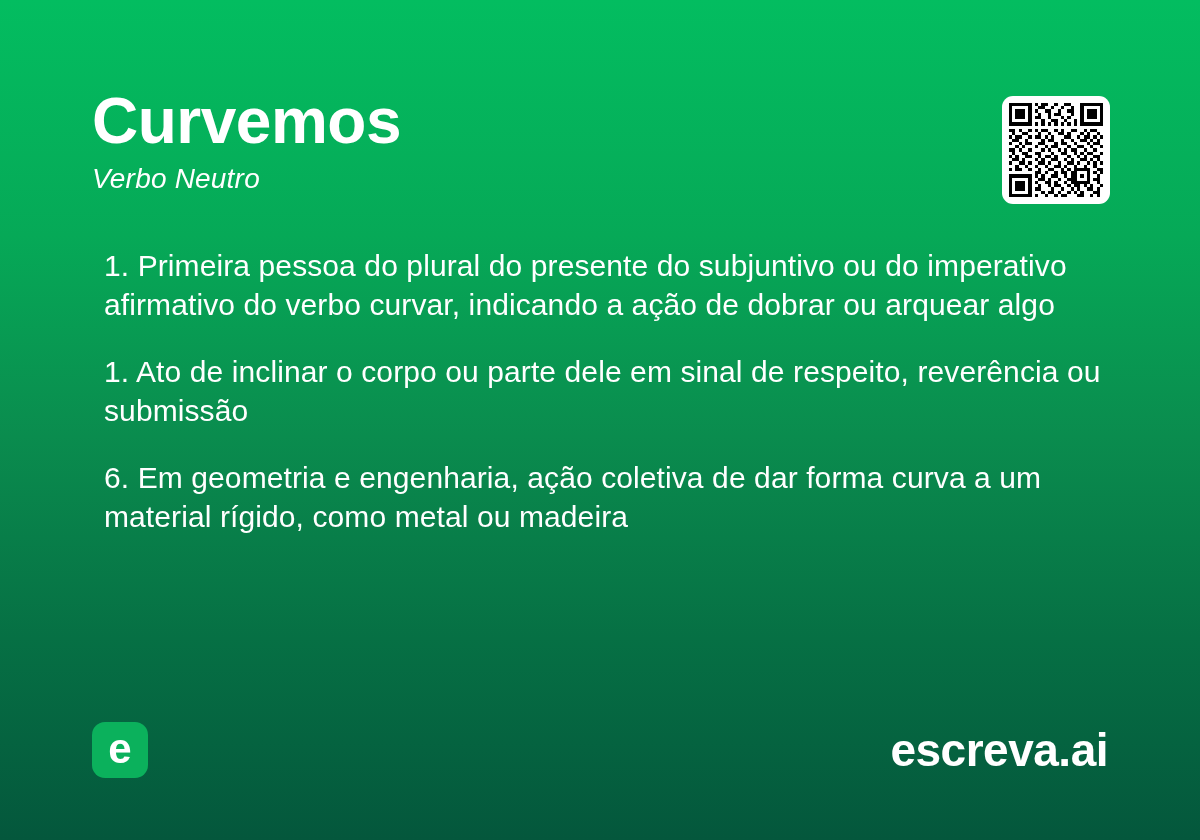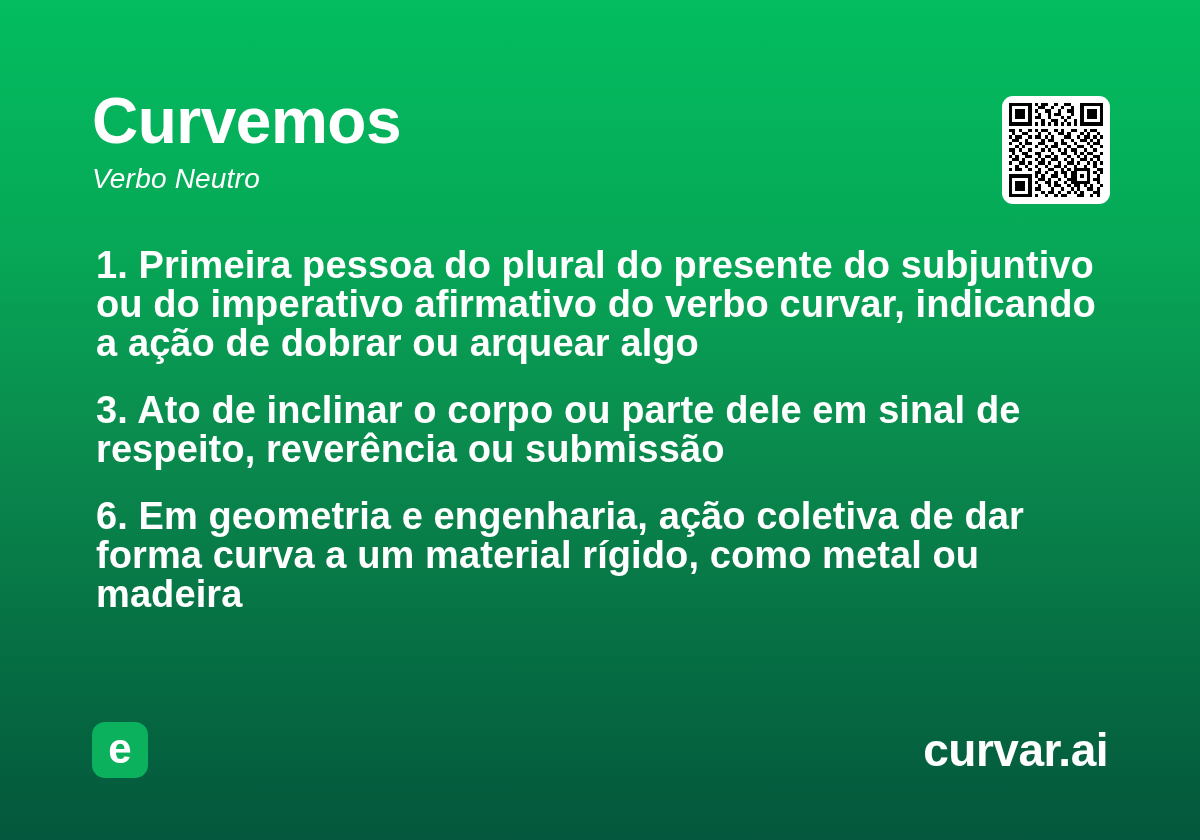--- a/index.html
+++ b/index.html
@@ -73,24 +73,24 @@
   }
 
   
   .definitions {
     position: absolute;
     left: 92px;
     top: 246px;
     width: 1020px;
   }
   .definition {
-    margin: 0 0 28px 4px;
-    font-size: 38px;
+    margin: 0 0 28px 12px;
+    font-size: 30px;
     line-height: 39px;
-    font-weight: 700;
+    font-weight: 400;
     color: #ffffff;
     letter-spacing: 0.1px;
   }
   .definition:last-child { margin-bottom: 0; }
 
   
   .footer {
     position: absolute;
     left: 92px;
     right: 92px;
@@ -377,24 +377,24 @@
           <rect x="16" y="28" width="2" height="1"></rect>
         <rect x="21" y="28" width="2" height="1"></rect>
           <rect x="25" y="28" width="1" height="1"></rect>
         <rect x="27" y="28" width="1" height="1"></rect>
       </g>
     </svg>
   </div>
 
   <div class="definitions">
     <p class="definition">1. Primeira pessoa do plural do presente do subjuntivo ou do imperativo afirmativo do verbo curvar, indicando a ação de dobrar ou arquear algo</p>
-    <p class="definition">3. Ato de inclinar o corpo ou parte dele em sinal de respeito, reverência ou submissão</p>
+    <p class="definition">1. Ato de inclinar o corpo ou parte dele em sinal de respeito, reverência ou submissão</p>
     <p class="definition">6. Em geometria e engenharia, ação coletiva de dar forma curva a um material rígido, como metal ou madeira</p>
   </div>
 
   <div class="footer">
     <div class="brand-mark">
       <span>e</span>
     </div>
-    <div class="brand-wordmark">curvar.ai</div>
+    <div class="brand-wordmark">escreva.ai</div>
   </div>
 
 </div>
 
 </body></html>

